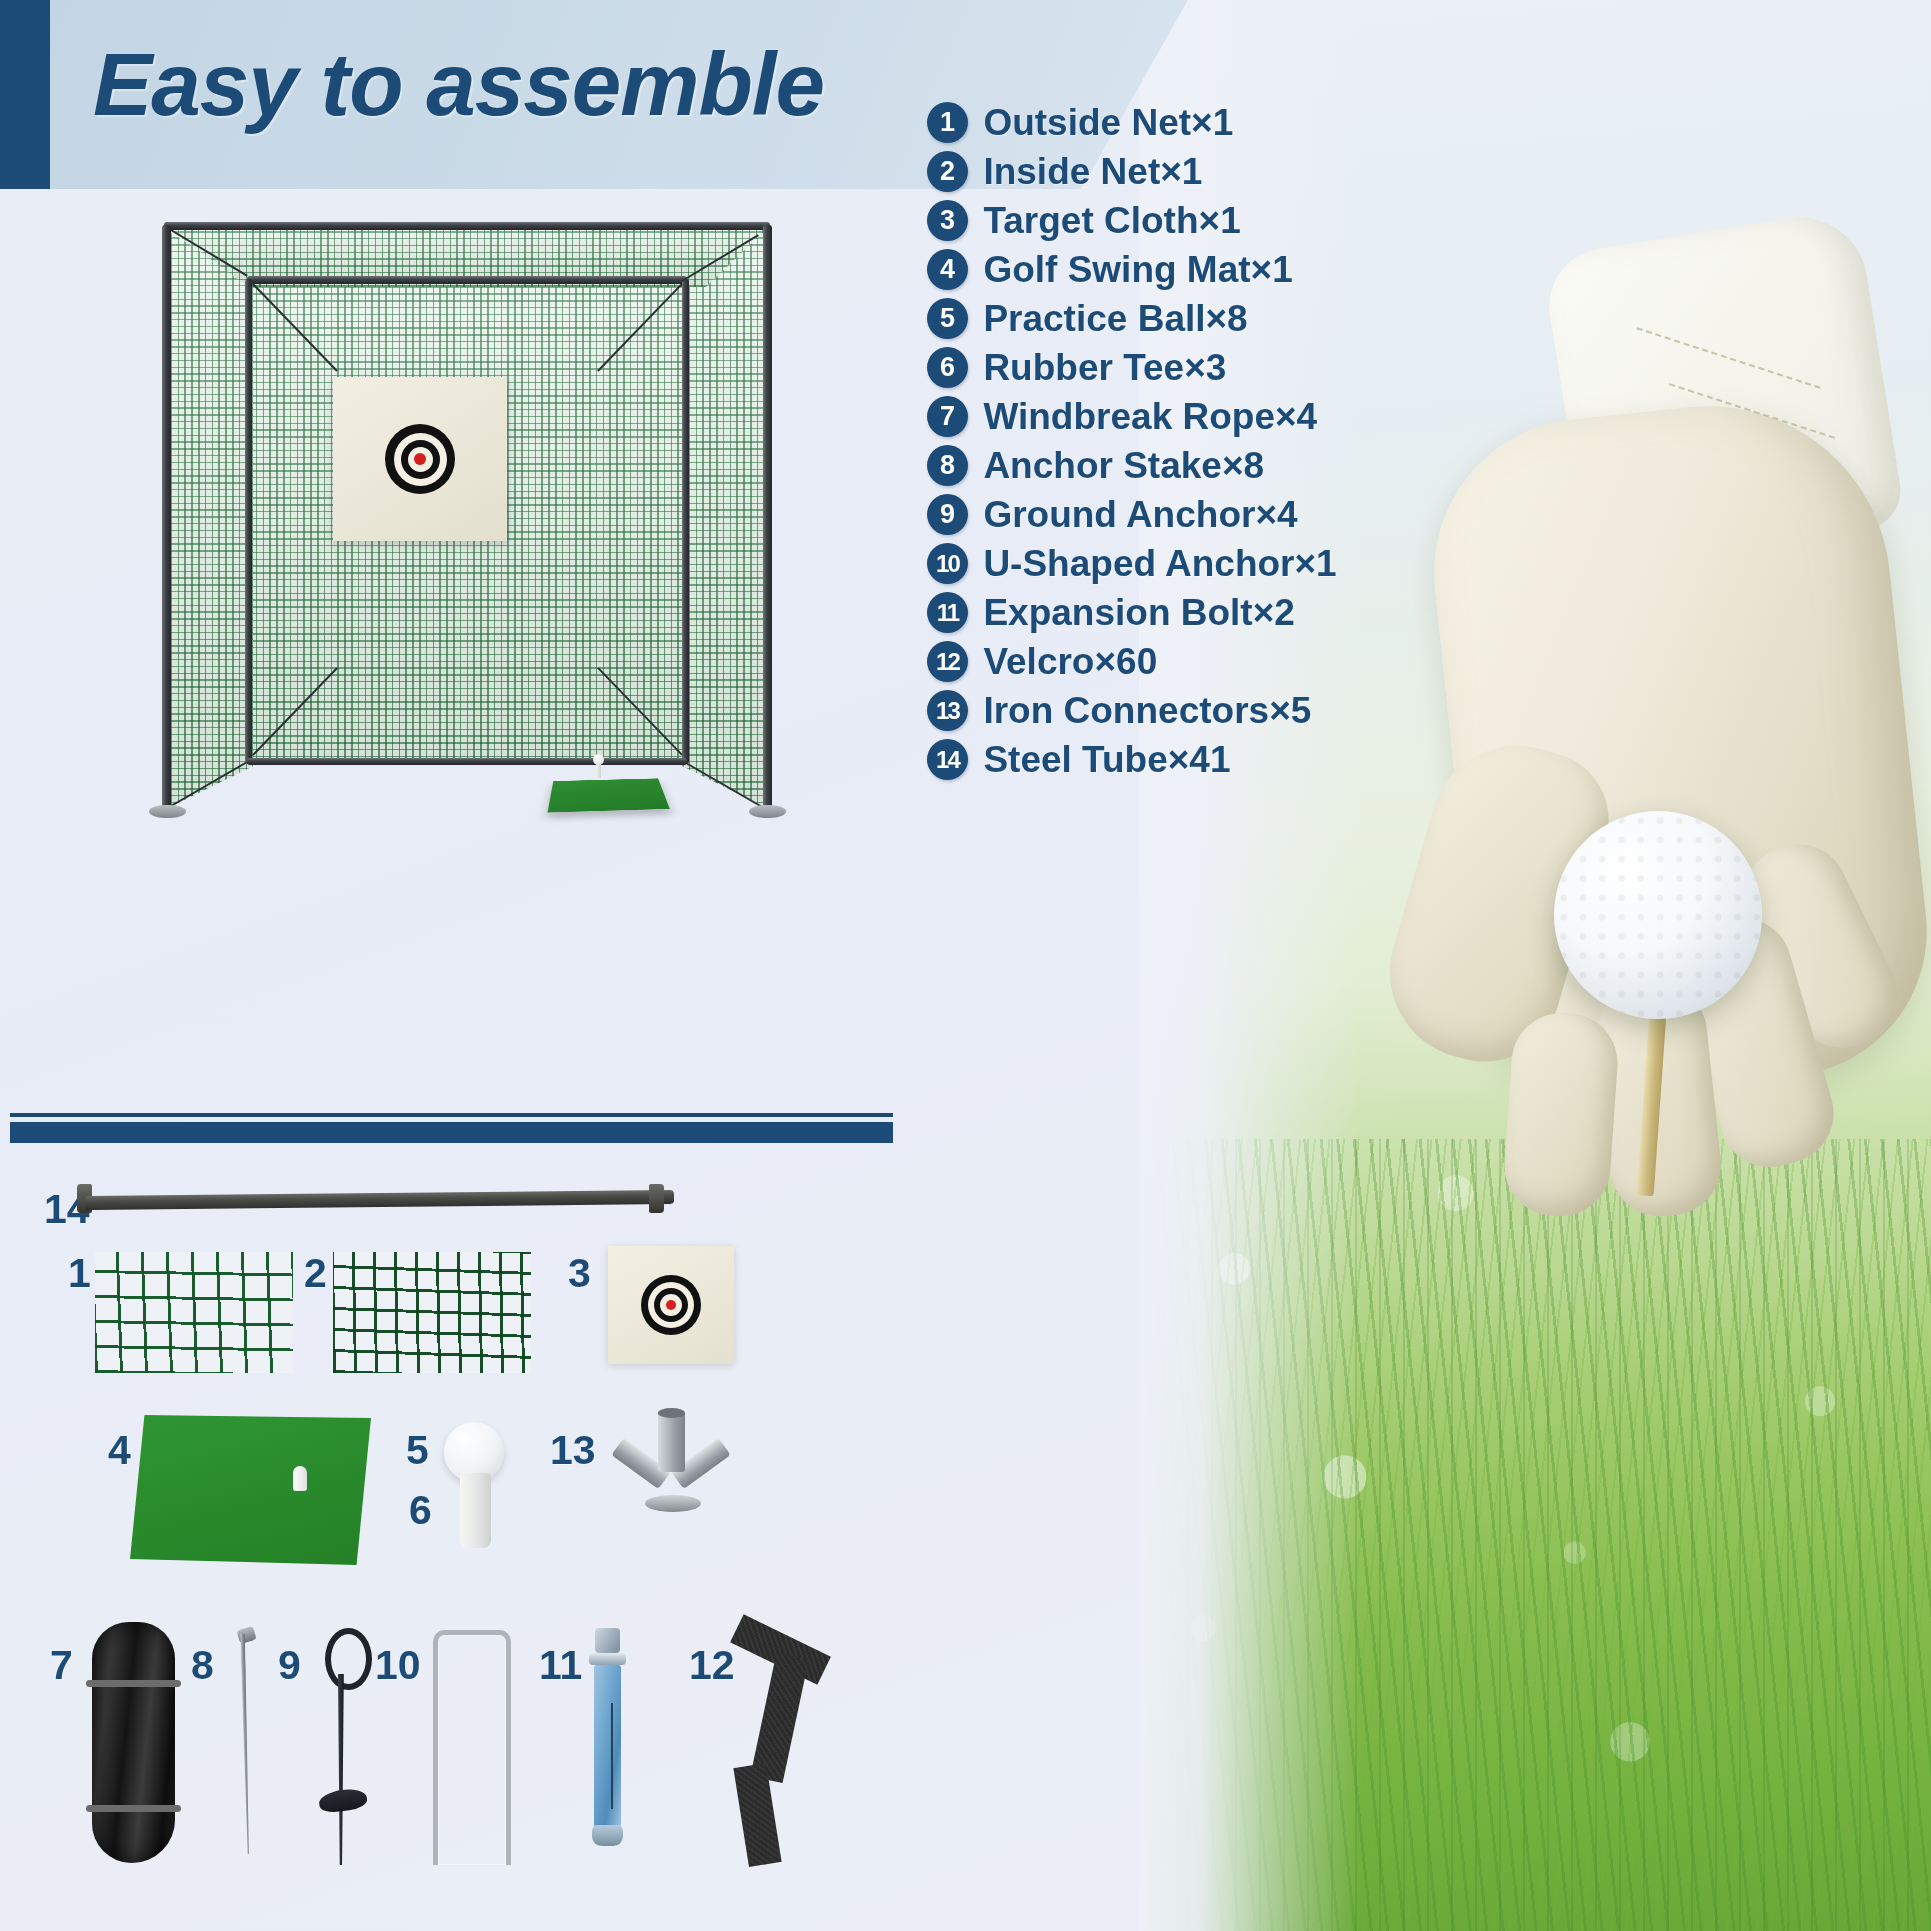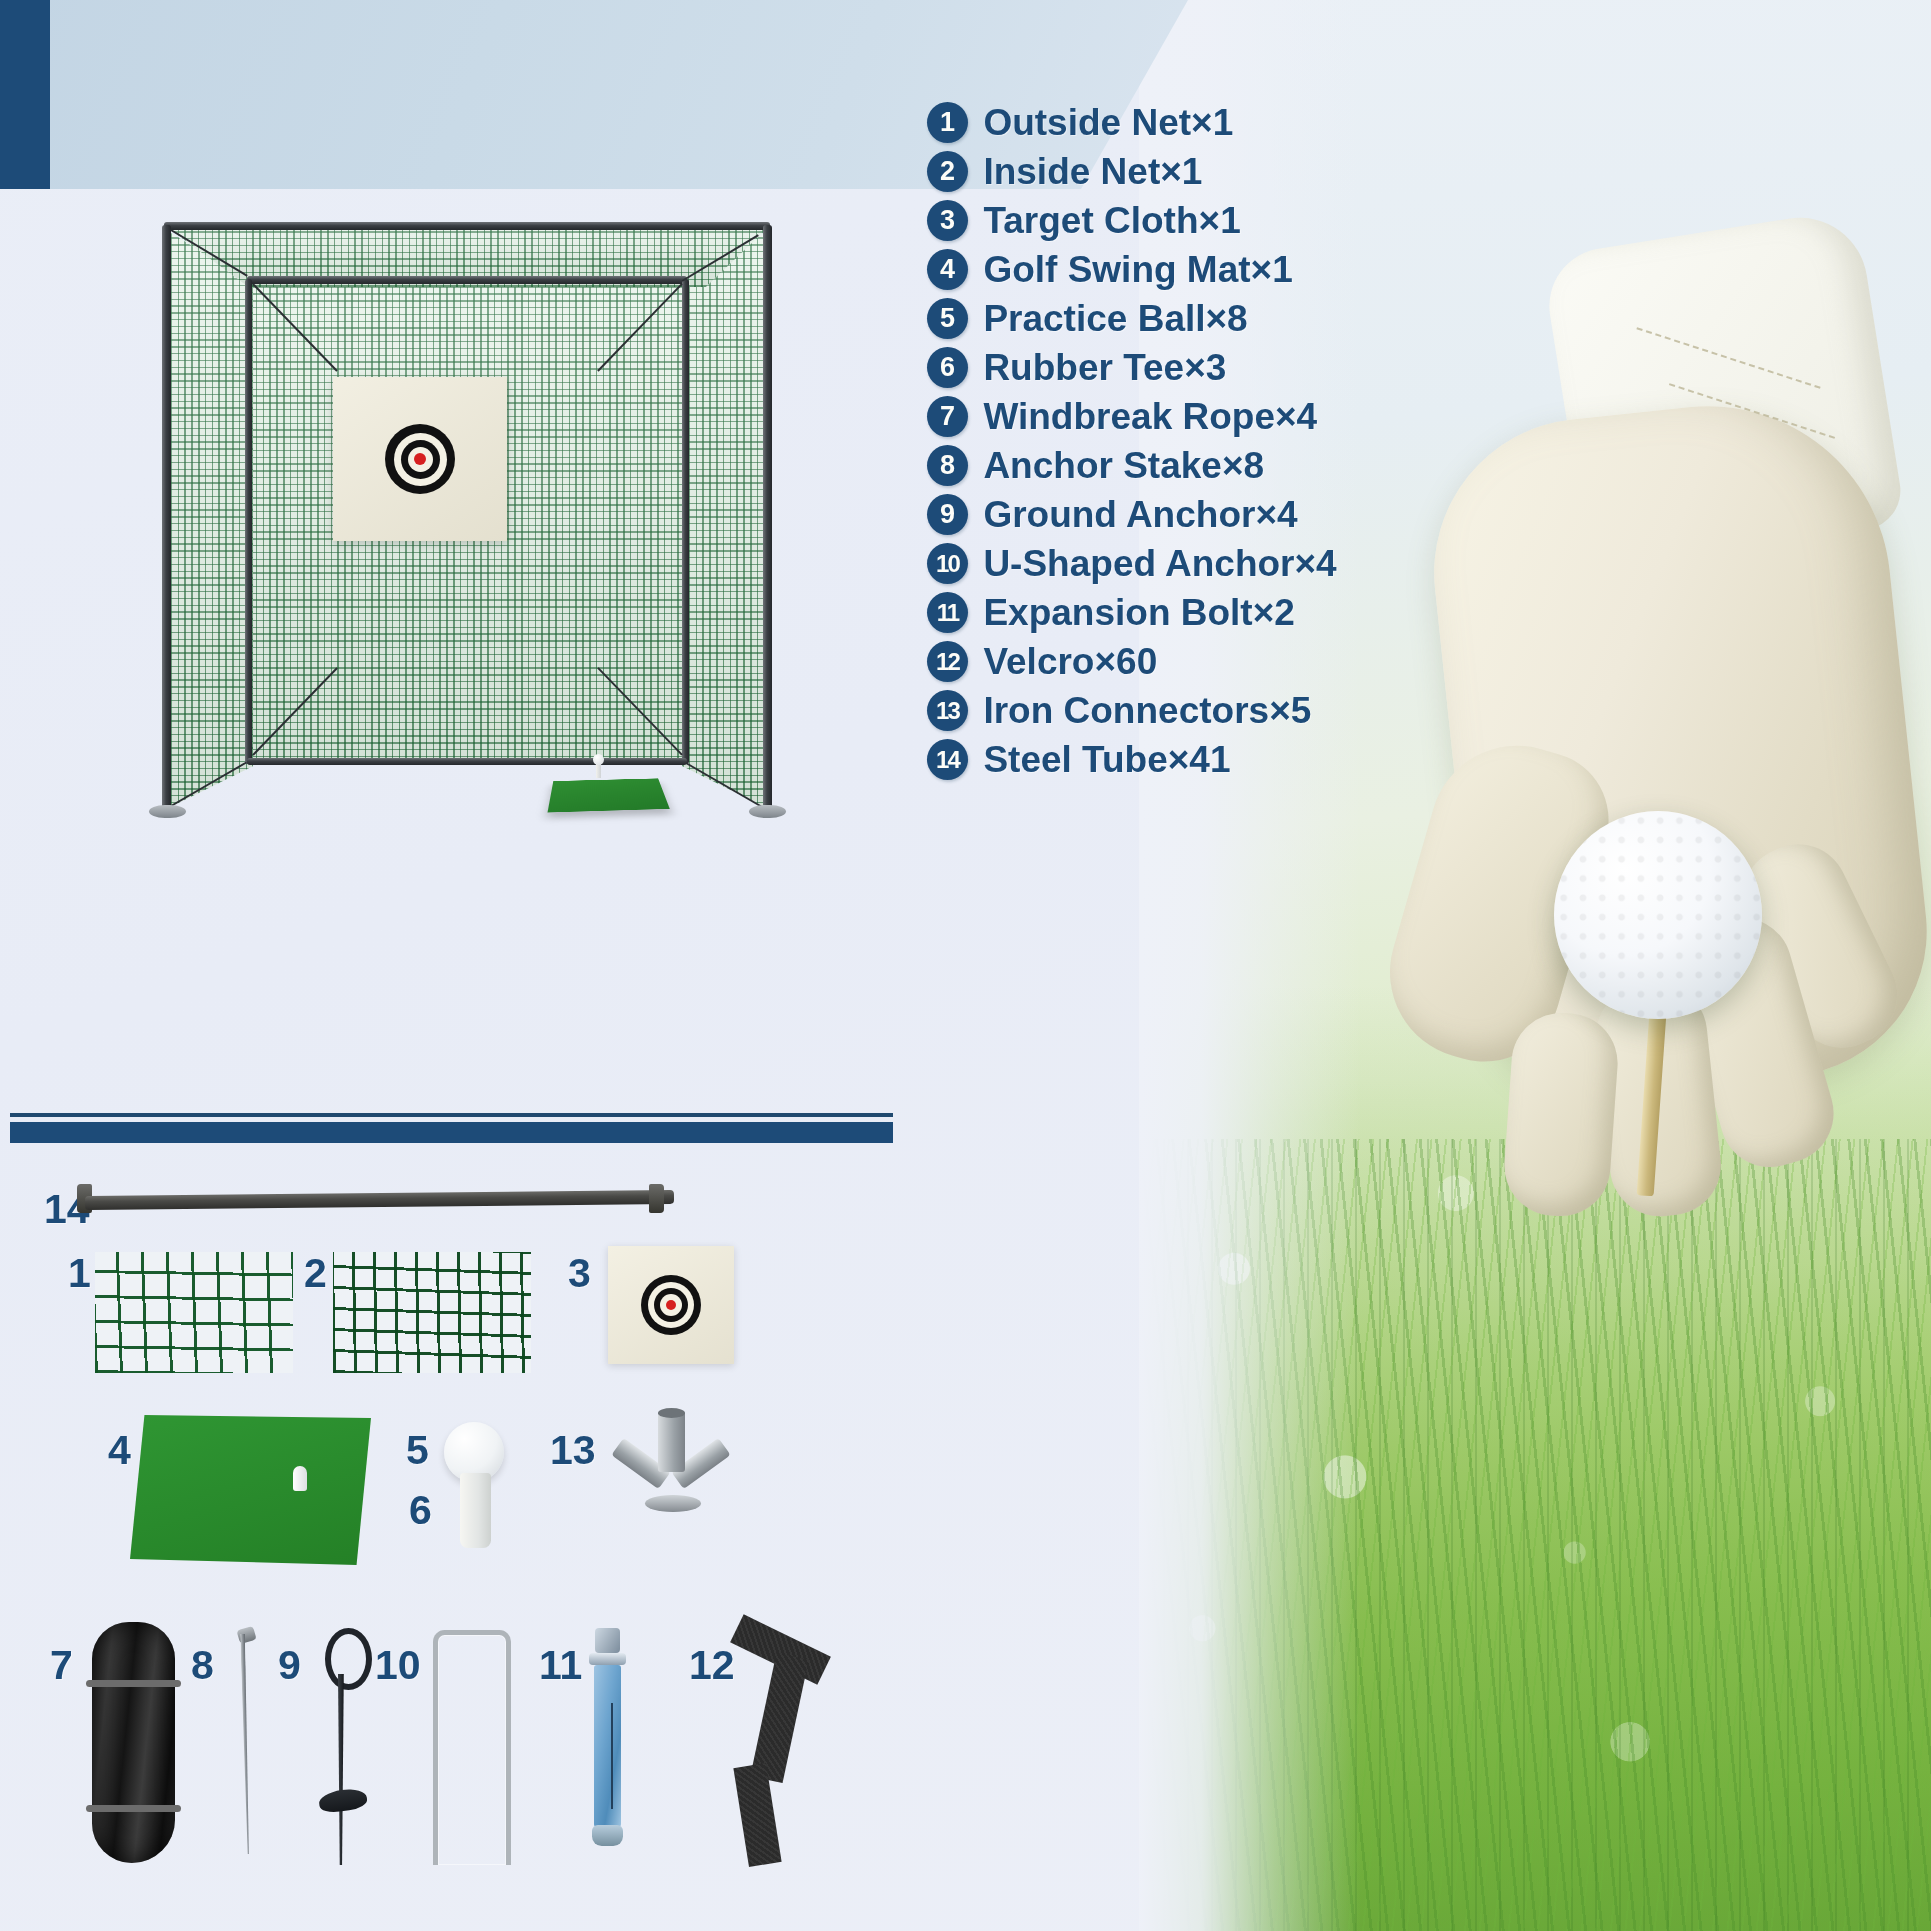--- a/index.html
+++ b/index.html
@@ -224,20 +224,21 @@
       <div class="fing f3"></div>
       <div class="gtee"></div>
       <div class="gball"></div>
     </div>
     <div class="leftfade"></div>
   </div>
 
   <div class="banner">
     <div class="bg"></div>
     <div class="leftbar"></div>
+    <div class="title">Easy to assemble</div>
   </div>
 
   <div class="plist">
     <div class="prow">
         <div class="badge">1</div>
         <div class="plabel">Outside Net×1</div>
       </div>
     <div class="prow">
         <div class="badge">2</div>
         <div class="plabel">Inside Net×1</div>
@@ -265,21 +266,21 @@
     <div class="prow">
         <div class="badge">8</div>
         <div class="plabel">Anchor Stake×8</div>
       </div>
     <div class="prow">
         <div class="badge">9</div>
         <div class="plabel">Ground Anchor×4</div>
       </div>
     <div class="prow">
         <div class="badge two">10</div>
-        <div class="plabel">U-Shaped Anchor×4</div>
+        <div class="plabel">U-Shaped Anchor×1</div>
       </div>
     <div class="prow">
         <div class="badge two">11</div>
         <div class="plabel">Expansion Bolt×2</div>
       </div>
     <div class="prow">
         <div class="badge two">12</div>
         <div class="plabel">Velcro×60</div>
       </div>
     <div class="prow">

